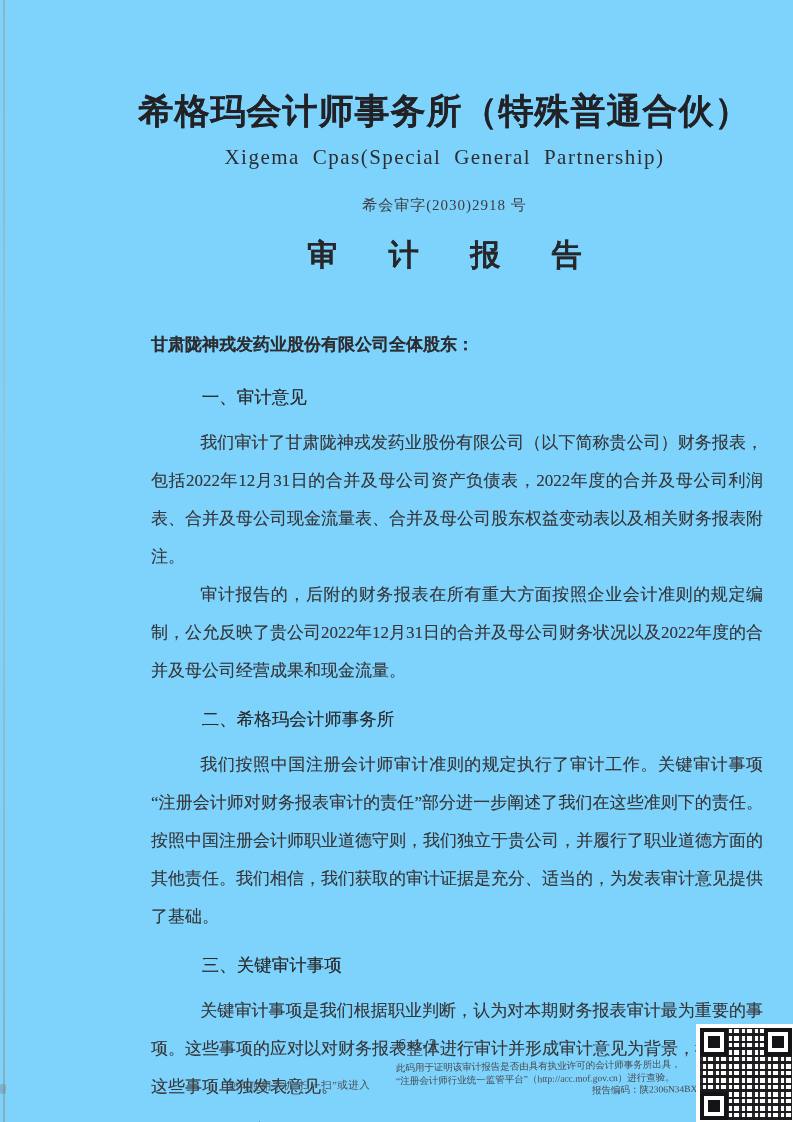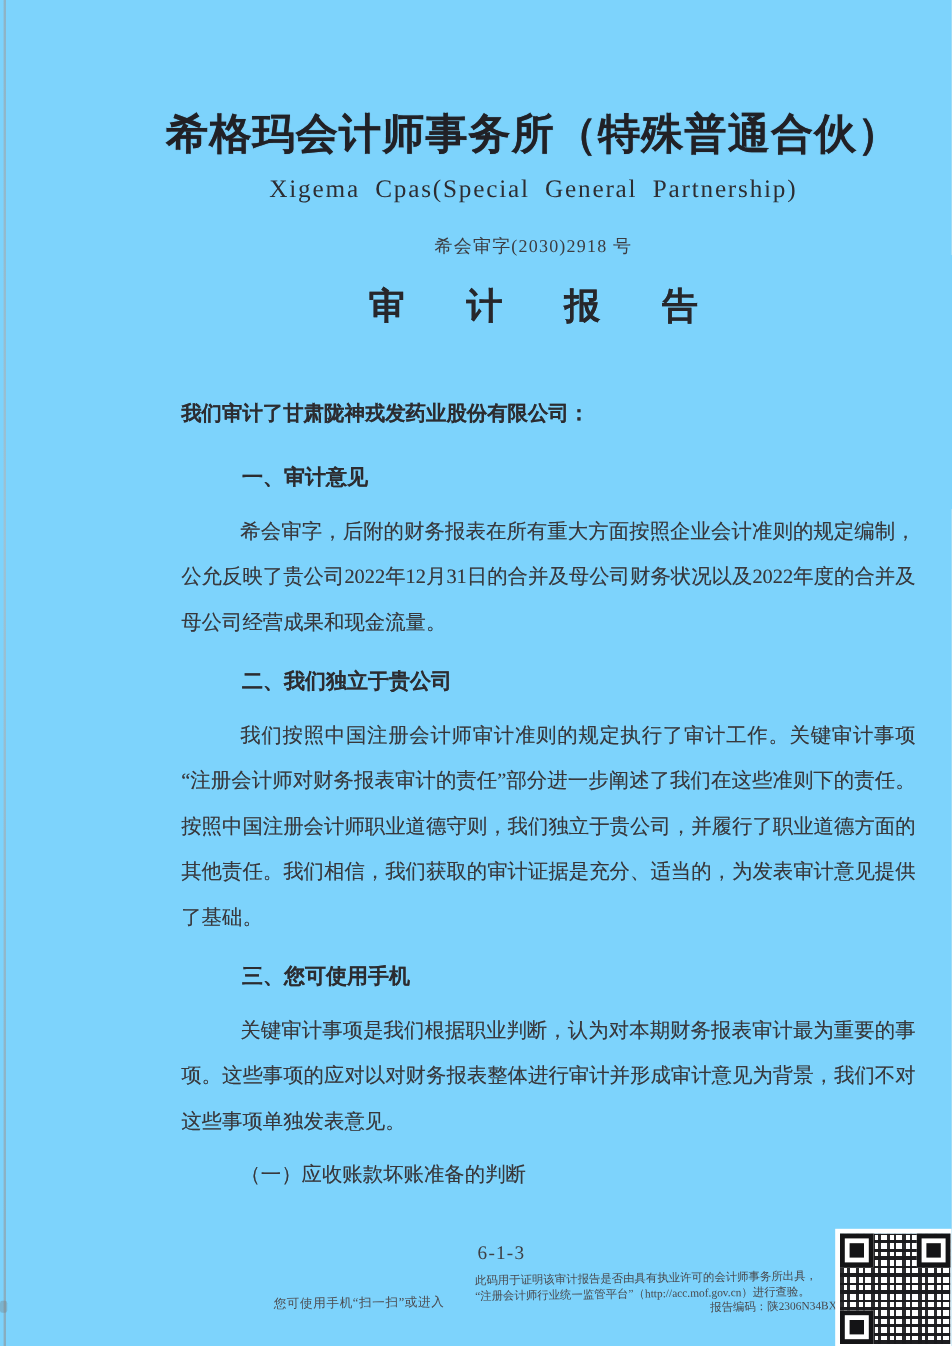--- a/index.html
+++ b/index.html
@@ -46,21 +46,21 @@
     font-size:17px;
     line-height:38px;
     text-align:justify;
   }
   .addressee{
     font-weight:700;color:#2c2c30;
     margin-bottom:14px;
     text-shadow:0 0 .4px rgba(40,40,45,.6);
   }
   .sec-heading{
-    font-weight:700;color:#2c2c30;
+    font-weight:400;color:#2c2c30;
     text-indent:2.9em;
     margin:10px 0 8px 0;
     font-size:17.5px;
     text-shadow:0 0 .4px rgba(40,40,45,.6);
   }
   .para{
     margin:0;
     text-indent:2.9em;
     text-shadow:0 0 .35px rgba(55,55,60,.45);
   }
@@ -110,29 +110,30 @@
   <div class="scan-smudge"></div>
 
   <header>
     <div class="firm-cn">希格玛会计师事务所（特殊普通合伙）</div>
     <div class="firm-en">Xigema Cpas(Special General Partnership)</div>
     <div class="ref">希会审字(2030)2918 号</div>
     <div class="report-title">审 计 报 告</div>
   </header>
 
   <main class="content">
-    <div class="addressee">我们审计了甘肃陇神戎发药业股份有限公司：</div>
+    <div class="addressee">甘肃陇神戎发药业股份有限公司全体股东：</div>
 
     <div class="sec-heading">一、审计意见</div>
-    <p class="para">希会审字，后附的财务报表在所有重大方面按照企业会计准则的规定编制，公允反映了贵公司2022年12月31日的合并及母公司财务状况以及2022年度的合并及母公司经营成果和现金流量。</p>
+    <p class="para">我们审计了甘肃陇神戎发药业股份有限公司（以下简称贵公司）财务报表，包括2022年12月31日的合并及母公司资产负债表，2022年度的合并及母公司利润表、合并及母公司现金流量表、合并及母公司股东权益变动表以及相关财务报表附注。</p>
+    <p class="para">审计报告的，后附的财务报表在所有重大方面按照企业会计准则的规定编制，公允反映了贵公司2022年12月31日的合并及母公司财务状况以及2022年度的合并及母公司经营成果和现金流量。</p>
 
-    <div class="sec-heading">二、我们独立于贵公司</div>
+    <div class="sec-heading">二、希格玛会计师事务所</div>
     <p class="para">我们按照中国注册会计师审计准则的规定执行了审计工作。关键审计事项“注册会计师对财务报表审计的责任”部分进一步阐述了我们在这些准则下的责任。按照中国注册会计师职业道德守则，我们独立于贵公司，并履行了职业道德方面的其他责任。我们相信，我们获取的审计证据是充分、适当的，为发表审计意见提供了基础。</p>
 
-    <div class="sec-heading">三、您可使用手机</div>
+    <div class="sec-heading">三、关键审计事项</div>
     <p class="para">关键审计事项是我们根据职业判断，认为对本期财务报表审计最为重要的事项。这些事项的应对以对财务报表整体进行审计并形成审计意见为背景，我们不对这些事项单独发表意见。</p>
     <p class="sub-heading">（一）应收账款坏账准备的判断</p>
   </main>
 
   <div class="page-number">6-1-3</div>
 
   <div class="footer-left-hint">您可使用手机“扫一扫”或进入</div>
 
   <div class="footer-note">
     <div class="nl1">此码用于证明该审计报告是否由具有执业许可的会计师事务所出具，</div>

